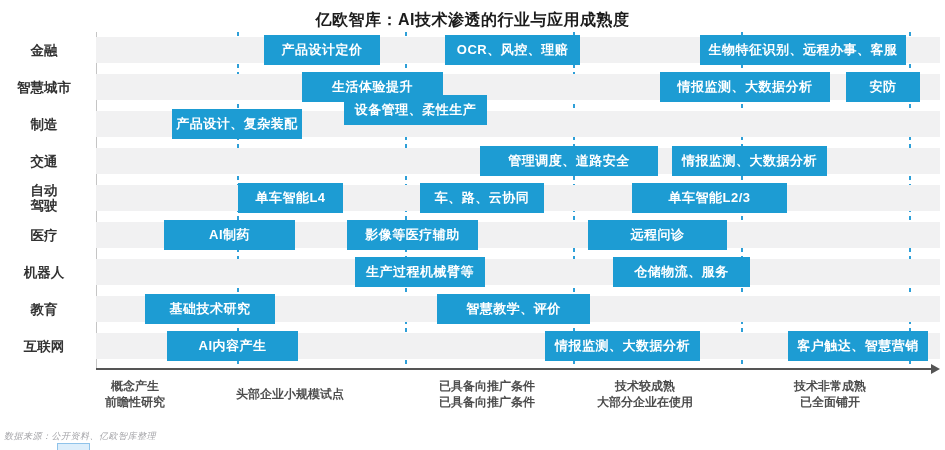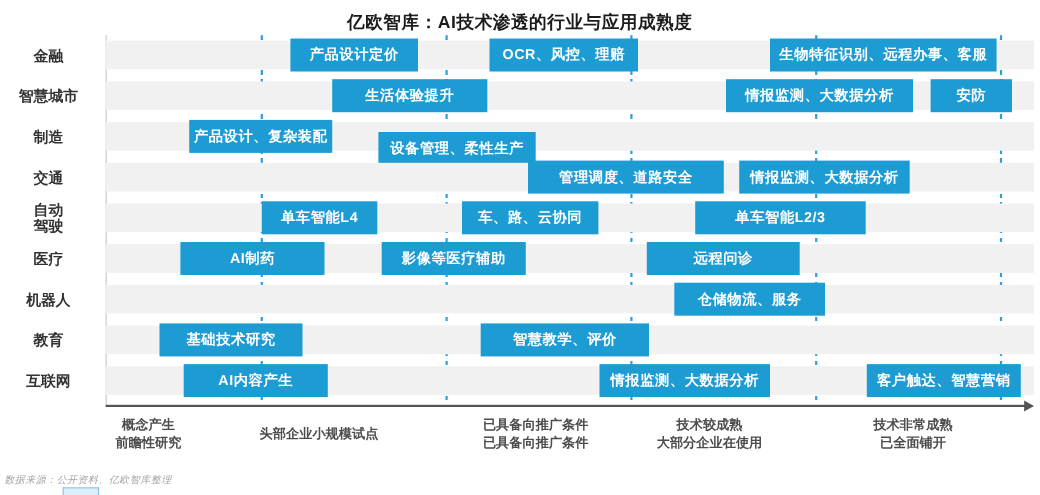--- a/index.html
+++ b/index.html
@@ -59,38 +59,39 @@
       <div class="app-box" style="left: 445px; top: 35px; width: 135px;">OCR、风控、理赔</div>
       <div class="app-box" style="left: 660px; top: 35px; width: 206px; margin-left: 40px;">生物特征识别、远程办事、客服</div>
       <div class="band" style="left: 96px; top: 74px; width: 844px;"></div>
       <div class="industry-label" style="top: 69px; height: 36px;">智慧城市</div>
       <div class="app-box" style="left: 302px; top: 72px; width: 141px;">生活体验提升</div>
       <div class="app-box" style="left: 660px; top: 72px; width: 170px;">情报监测、大数据分析</div>
       <div class="app-box" style="left: 846px; top: 72px; width: 74px;">安防</div>
       <div class="band" style="left: 96px; top: 111px; width: 844px;"></div>
       <div class="industry-label" style="top: 106px; height: 36px;">制造</div>
       <div class="app-box" style="left: 172px; top: 109px; width: 130px;">产品设计、复杂装配</div>
-      <div class="app-box" style="left: 344px; top: 120px; width: 143px;">设备管理、柔性生产</div>
+      <div class="app-box" style="left: 344px; top: 95px; width: 143px;">设备管理、柔性生产</div>
       <div class="band" style="left: 96px; top: 148px; width: 844px;"></div>
       <div class="industry-label" style="top: 143px; height: 36px;">交通</div>
       <div class="app-box" style="left: 480px; top: 146px; width: 178px;">管理调度、道路安全</div>
       <div class="app-box" style="left: 672px; top: 146px; width: 155px;">情报监测、大数据分析</div>
       <div class="band" style="left: 96px; top: 185px; width: 844px;"></div>
       <div class="industry-label" style="top: 180px; height: 36px;">自动
 驾驶</div>
       <div class="app-box" style="left: 238px; top: 183px; width: 105px;">单车智能L4</div>
       <div class="app-box" style="left: 420px; top: 183px; width: 124px;">车、路、云协同</div>
       <div class="app-box" style="left: 632px; top: 183px; width: 155px;">单车智能L2/3</div>
       <div class="band" style="left: 96px; top: 222px; width: 844px;"></div>
       <div class="industry-label" style="top: 217px; height: 36px;">医疗</div>
       <div class="app-box" style="left: 164px; top: 220px; width: 131px;">AI制药</div>
       <div class="app-box" style="left: 347px; top: 220px; width: 131px;">影像等医疗辅助</div>
       <div class="app-box" style="left: 588px; top: 220px; width: 139px;">远程问诊</div>
       <div class="band" style="left: 96px; top: 259px; width: 844px;"></div>
       <div class="industry-label" style="top: 254px; height: 36px;">机器人</div>
+      <div class="app-box" style="left: 355px; top: 257px; width: 130px;">生产过程机械臂等</div>
       <div class="app-box" style="left: 613px; top: 257px; width: 137px;">仓储物流、服务</div>
       <div class="band" style="left: 96px; top: 296px; width: 844px;"></div>
       <div class="industry-label" style="top: 291px; height: 36px;">教育</div>
       <div class="app-box" style="left: 145px; top: 294px; width: 130px;">基础技术研究</div>
       <div class="app-box" style="left: 437px; top: 294px; width: 153px;">智慧教学、评价</div>
       <div class="band" style="left: 96px; top: 333px; width: 844px;"></div>
       <div class="industry-label" style="top: 328px; height: 36px;">互联网</div>
       <div class="app-box" style="left: 167px; top: 331px; width: 131px;">AI内容产生</div>
       <div class="app-box" style="left: 545px; top: 331px; width: 155px;">情报监测、大数据分析</div>
       <div class="app-box" style="left: 788px; top: 331px; width: 140px;">客户触达、智慧营销</div>

